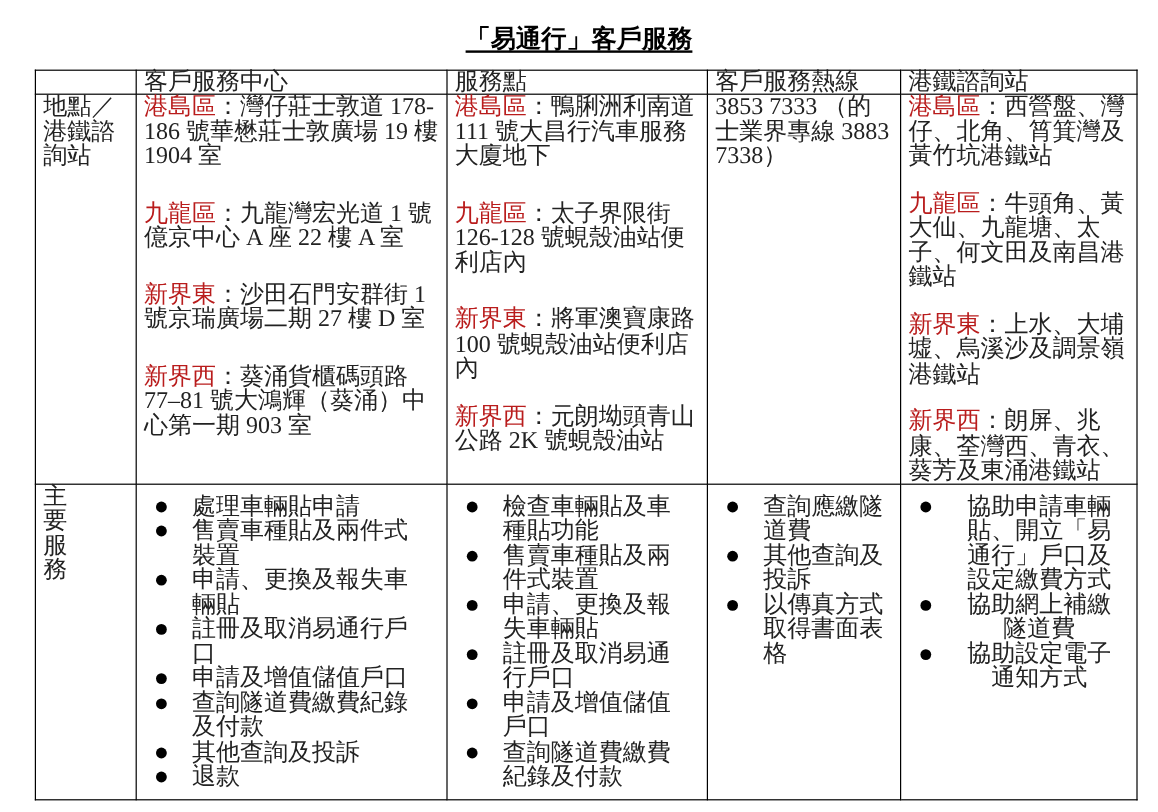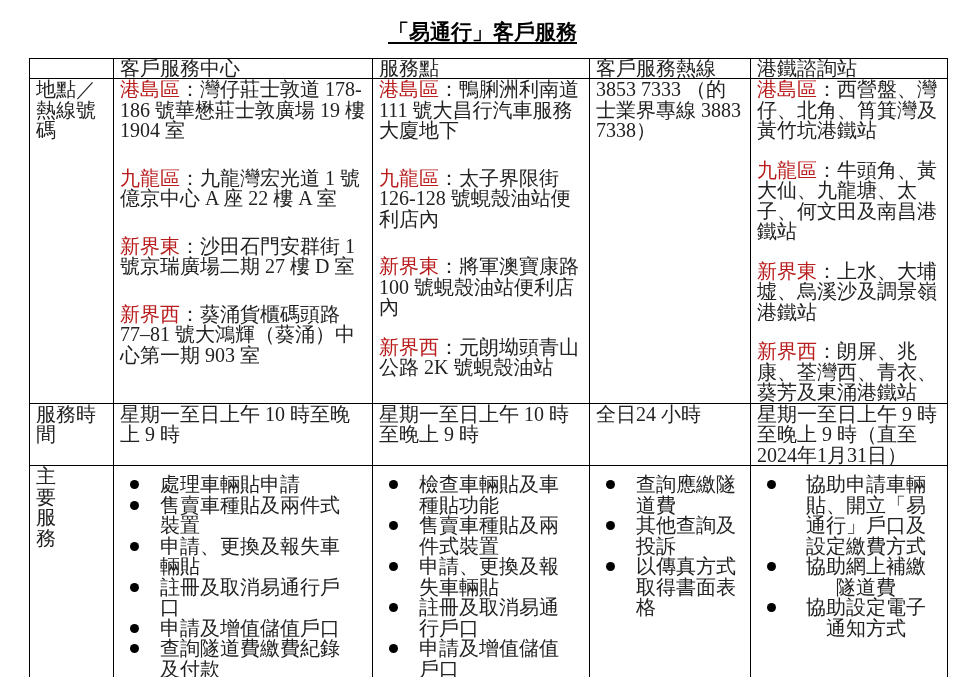--- a/index.html
+++ b/index.html
@@ -42,47 +42,40 @@
     </colgroup>
   <tbody>
       <tr class="hdr">
     <td></td>
     <td>客戶服務中心</td>
     <td>服務點</td>
     <td>客戶服務熱線</td>
     <td>港鐵諮詢站</td>
   </tr>
   <tr class="loc">
-    <td>地點／熱線號碼</td>
+    <td>地點／港鐵諮詢站</td>
     <td>
       <div class="blk"><span class="lbl">港島區</span><span>：灣仔莊士敦道 178-186 號華懋莊士敦廣場 19 樓 1904 室</span></div>
       <div class="blk"><span class="lbl">九龍區</span><span>：九龍灣宏光道 1 號億京中心 A 座 22 樓 A 室</span></div>
       <div class="blk"><span class="lbl">新界東</span><span>：沙田石門安群街 1 號京瑞廣場二期 27 樓 D 室</span></div>
       <div><span class="lbl">新界西</span><span>：葵涌貨櫃碼頭路 77–81 號大鴻輝（葵涌）中心第一期 903 室</span></div>
     </td>
     <td>
       <div class="blk"><span class="lbl">港島區</span><span>：鴨脷洲利南道 111 號大昌行汽車服務大廈地下</span></div>
       <div class="blk"><span class="lbl">九龍區</span><span>：太子界限街 126-128 號蜆殼油站便利店內</span></div>
       <div class="blk tight"><span class="lbl">新界東</span><span>：將軍澳寶康路 100 號蜆殼油站便利店內</span></div>
       <div><span class="lbl">新界西</span><span>：元朗坳頭青山公路 2K 號蜆殼油站</span></div>
     </td>
     <td>3853 7333 （的士業界專線 3883 7338）</td>
     <td>
       <div class="blk tight"><span class="lbl">港島區</span><span>：西營盤、灣仔、北角、筲箕灣及黃竹坑港鐵站</span></div>
       <div class="blk tight"><span class="lbl">九龍區</span><span>：牛頭角、黃大仙、九龍塘、太子、何文田及南昌港鐵站</span></div>
       <div class="blk tight"><span class="lbl">新界東</span><span>：上水、大埔墟、烏溪沙及調景嶺港鐵站</span></div>
       <div><span class="lbl">新界西</span><span>：朗屏、兆康、荃灣西、青衣、葵芳及東涌港鐵站</span></div>
     </td>
-  </tr>
-  <tr class="hrs">
-    <td>服務時間</td>
-    <td>星期一至日上午 10 時至晚上 9 時</td>
-    <td>星期一至日上午 10 時至晚上 9 時</td>
-    <td>全日24 小時</td>
-    <td>星期一至日上午 9 時至晚上 9 時（直至2024年1月31日）</td>
   </tr>
   <tr class="svc">
     <td>
           <span style="display:block;width:34px;">主要服務</span>
         </td>
     <td>
       <ul>
         <li>處理車輛貼申請</li>
         <li>售賣車種貼及兩件式裝置</li>
         <li>申請、更換及報失車輛貼</li>

